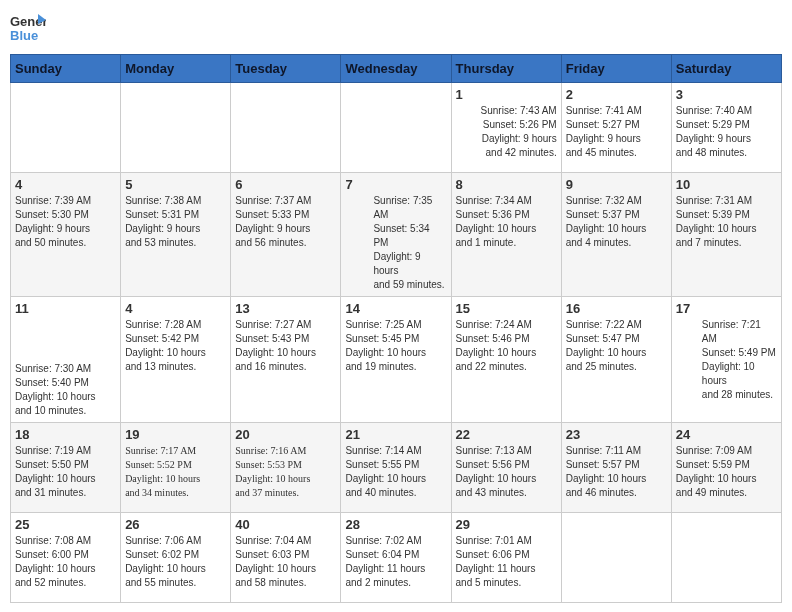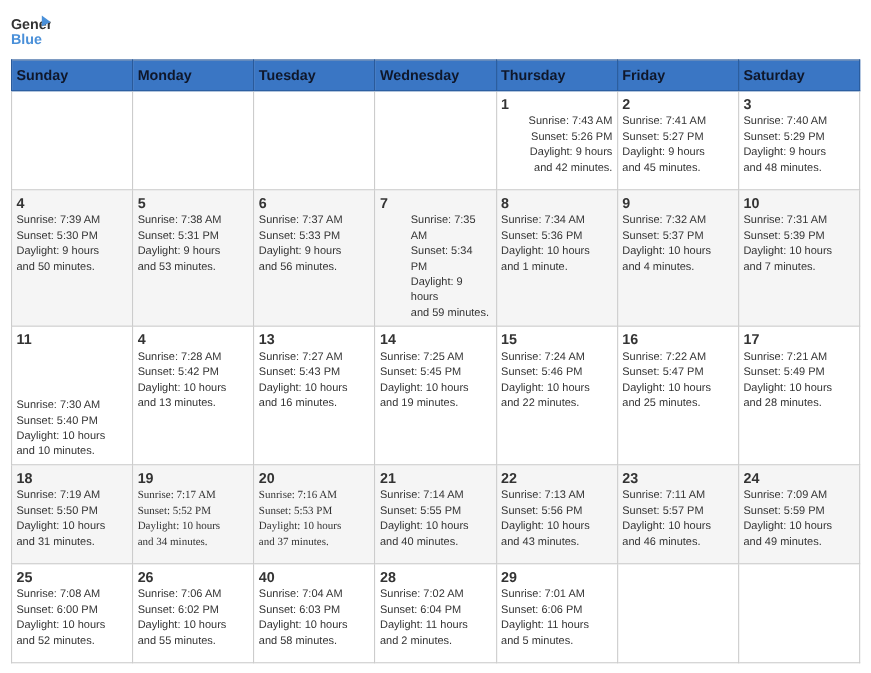--- a/index.html
+++ b/index.html
@@ -234,21 +234,21 @@
         </td>
         <td>
           <span class="day-number">16</span>
           <div class="day-info" style="white-space: pre-line;">Sunrise: 7:22 AM
 Sunset: 5:47 PM
 Daylight: 10 hours
 and 25 minutes.</div>
         </td>
         <td>
           <span class="day-number">17</span>
-          <div class="day-info" style="white-space: pre-line;">Sunrise: 7:21 AM
+          <div class="day-info" style="white-space: pre-line; margin-left: 26px;">Sunrise: 7:21 AM
 Sunset: 5:49 PM
 Daylight: 10 hours
 and 28 minutes.</div>
         </td>
       </tr>
       <tr>
         <td>
           <span class="day-number">18</span>
           <div class="day-info" style="white-space: pre-line;">Sunrise: 7:19 AM
 Sunset: 5:50 PM

